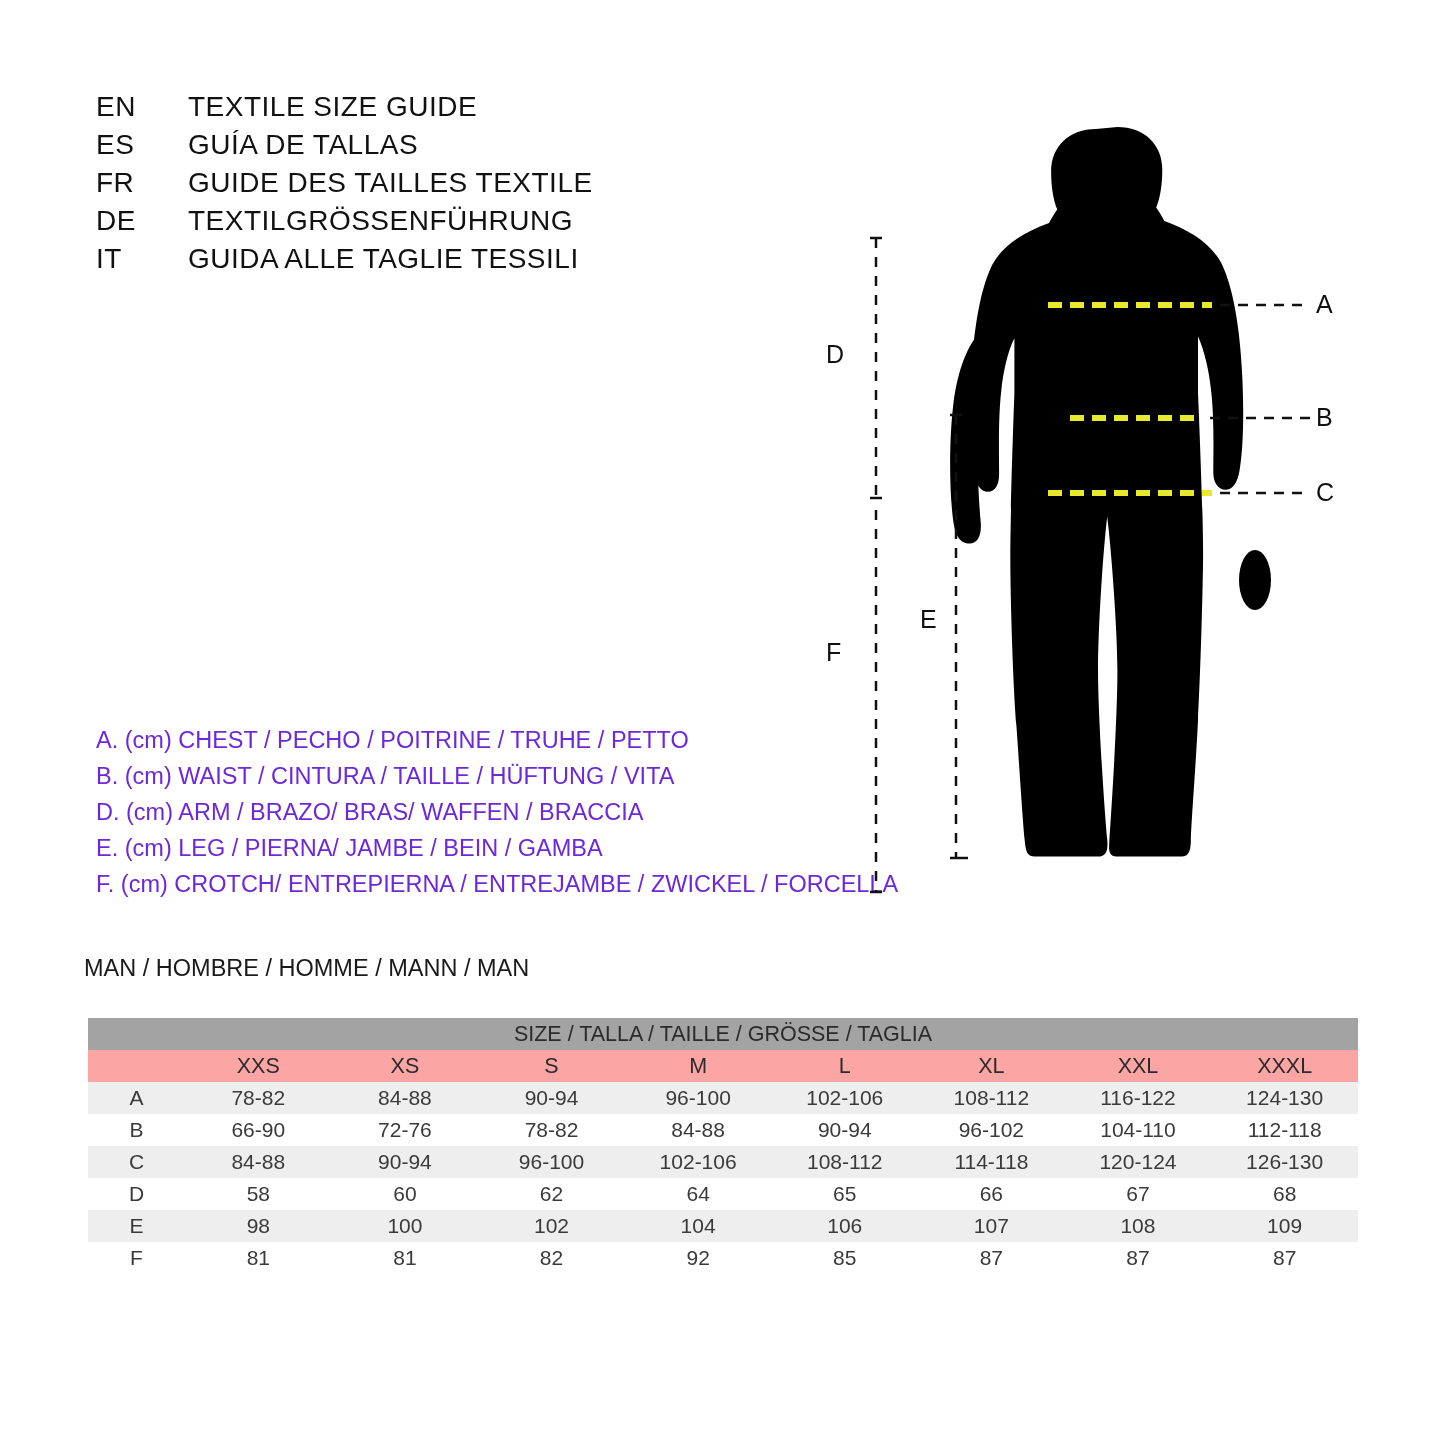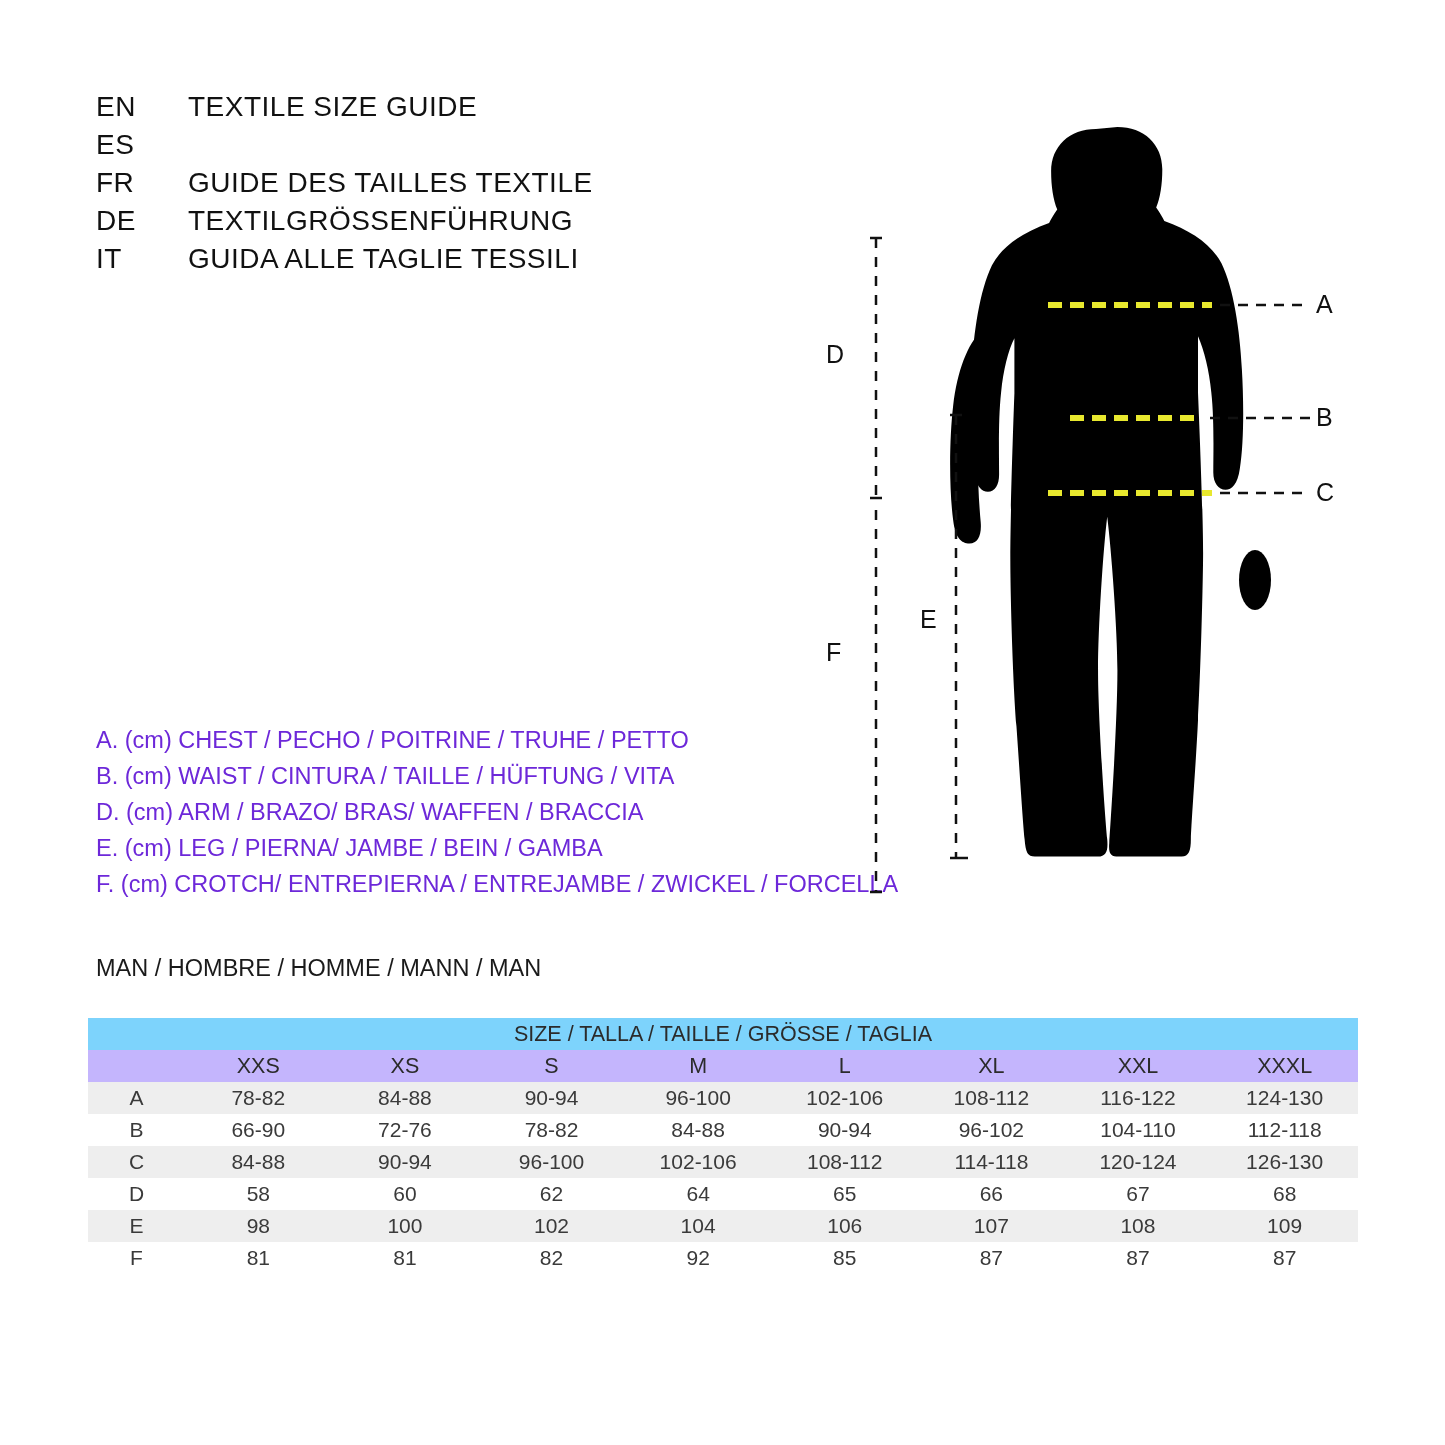--- a/index.html
+++ b/index.html
@@ -47,21 +47,21 @@
     width: 790px;
   }
   .legend-row {
     font-size: 23.5px;
     line-height: 36px;
     color: #6d28d9;
     white-space: nowrap;
   }
   .gender-row {
     position: absolute;
-    left: 96px;
+    left: 84px;
     top: 955px;
     font-size: 23.5px;
     color: #1a1a1a;
   }
 
   
   .figure-area {
     position: absolute;
     left: 820px;
     top: 60px;
@@ -92,53 +92,54 @@
     font-size: 21px;
     color: #3a3a3a;
   }
   table.size-table td, table.size-table th {
     padding: 0;
     height: 32px;
     font-weight: normal;
     text-align: center;
   }
   .hdr-band td {
-    background: #7dd3fc;
+    background: #a3a3a3;
     color: #2b2b2b;
     text-align: left;
     height: 34px;
     font-size: 21.5px;
     padding-left: 10px;
   }
   .col-label {
     width: 88px;
     text-align: left;
     padding-left: 10px;
     color: #3a3a3a;
   }
   .size-head td {
-    background: #c4b5fd;
+    background: #fca5a5;
     color: #2b2b2b;
     font-size: 21.5px;
     height: 38px;
   }
   .row-shaded td { background: #eeeeee; }
   .row-plain td { background: #ffffff; }
   .size-table td.col-data { width: 133px; }
 </style>
 </head>
 <body>
 
 <div class="titles">
   <div class="title-row">
     <span class="title-lang">EN</span>
     <span class="title-text">TEXTILE SIZE GUIDE</span>
   </div>
   <div class="title-row">
     <span class="title-lang">ES</span>
+    <span class="title-text">GUÍA DE TALLAS</span>
   </div>
   <div class="title-row">
     <span class="title-lang">FR</span>
     <span class="title-text">GUIDE DES TAILLES TEXTILE</span>
   </div>
   <div class="title-row">
     <span class="title-lang">DE</span>
     <span class="title-text">TEXTILGRÖSSENFÜHRUNG</span>
   </div>
   <div class="title-row">

